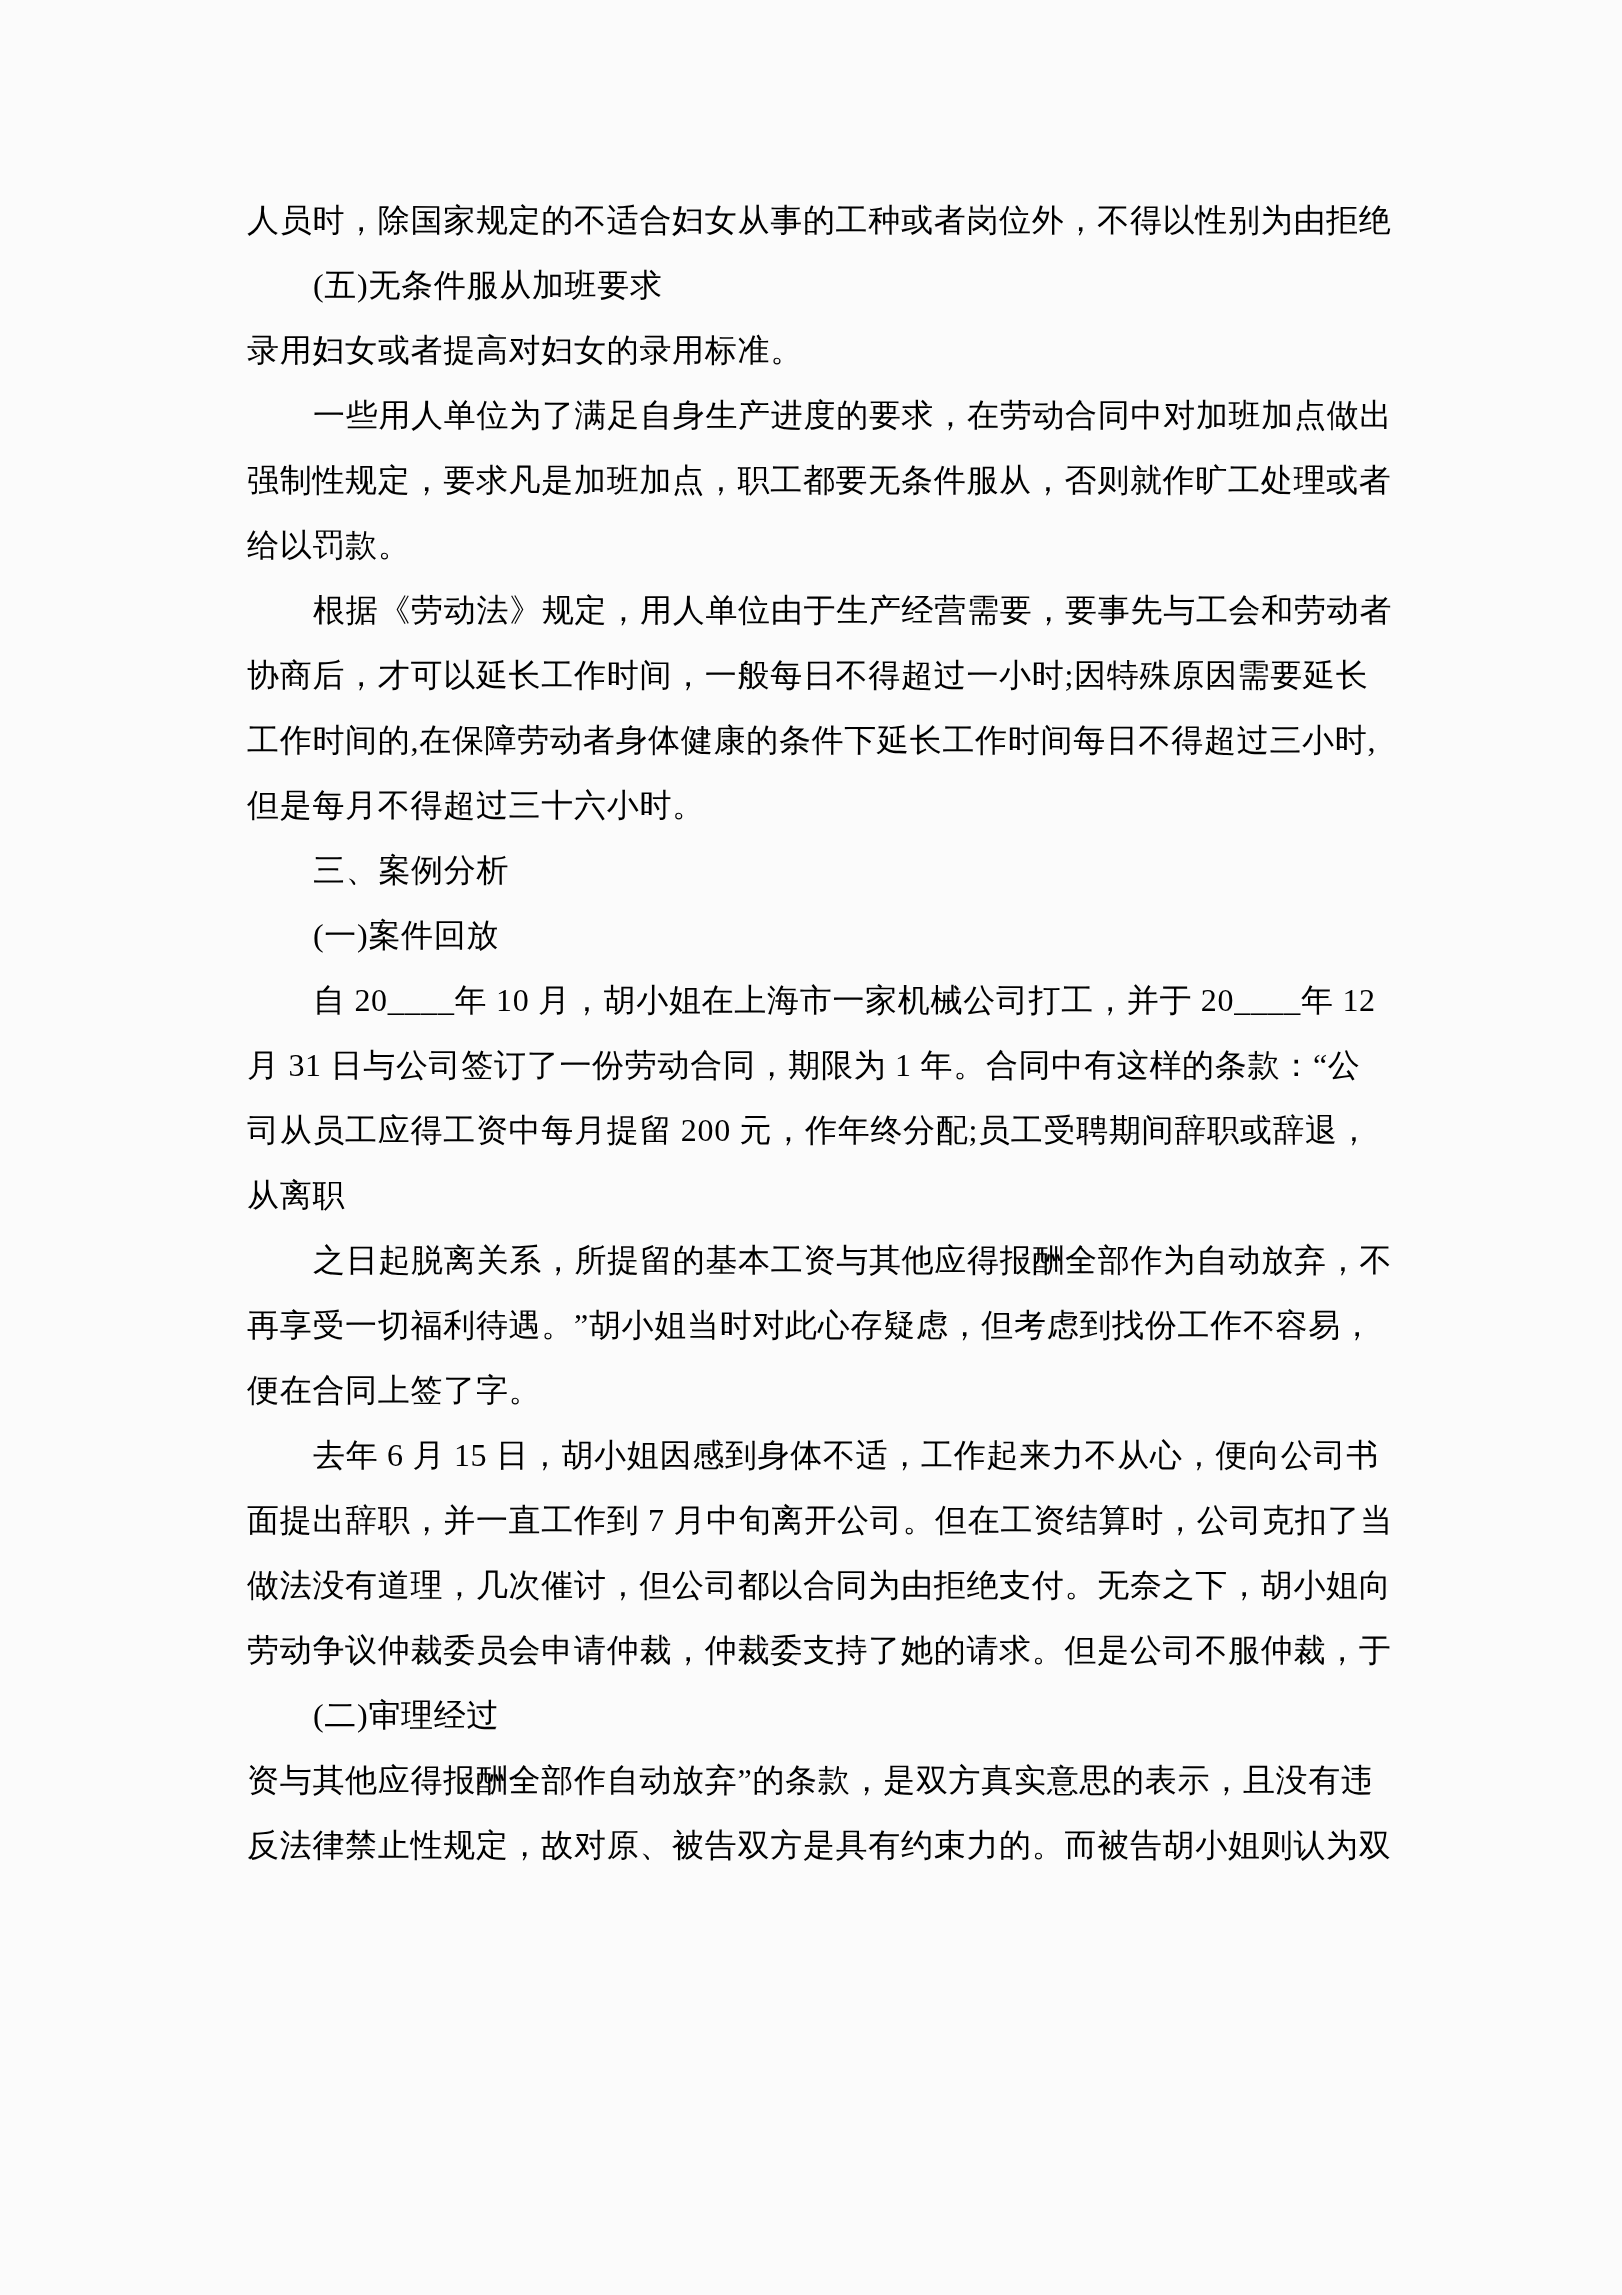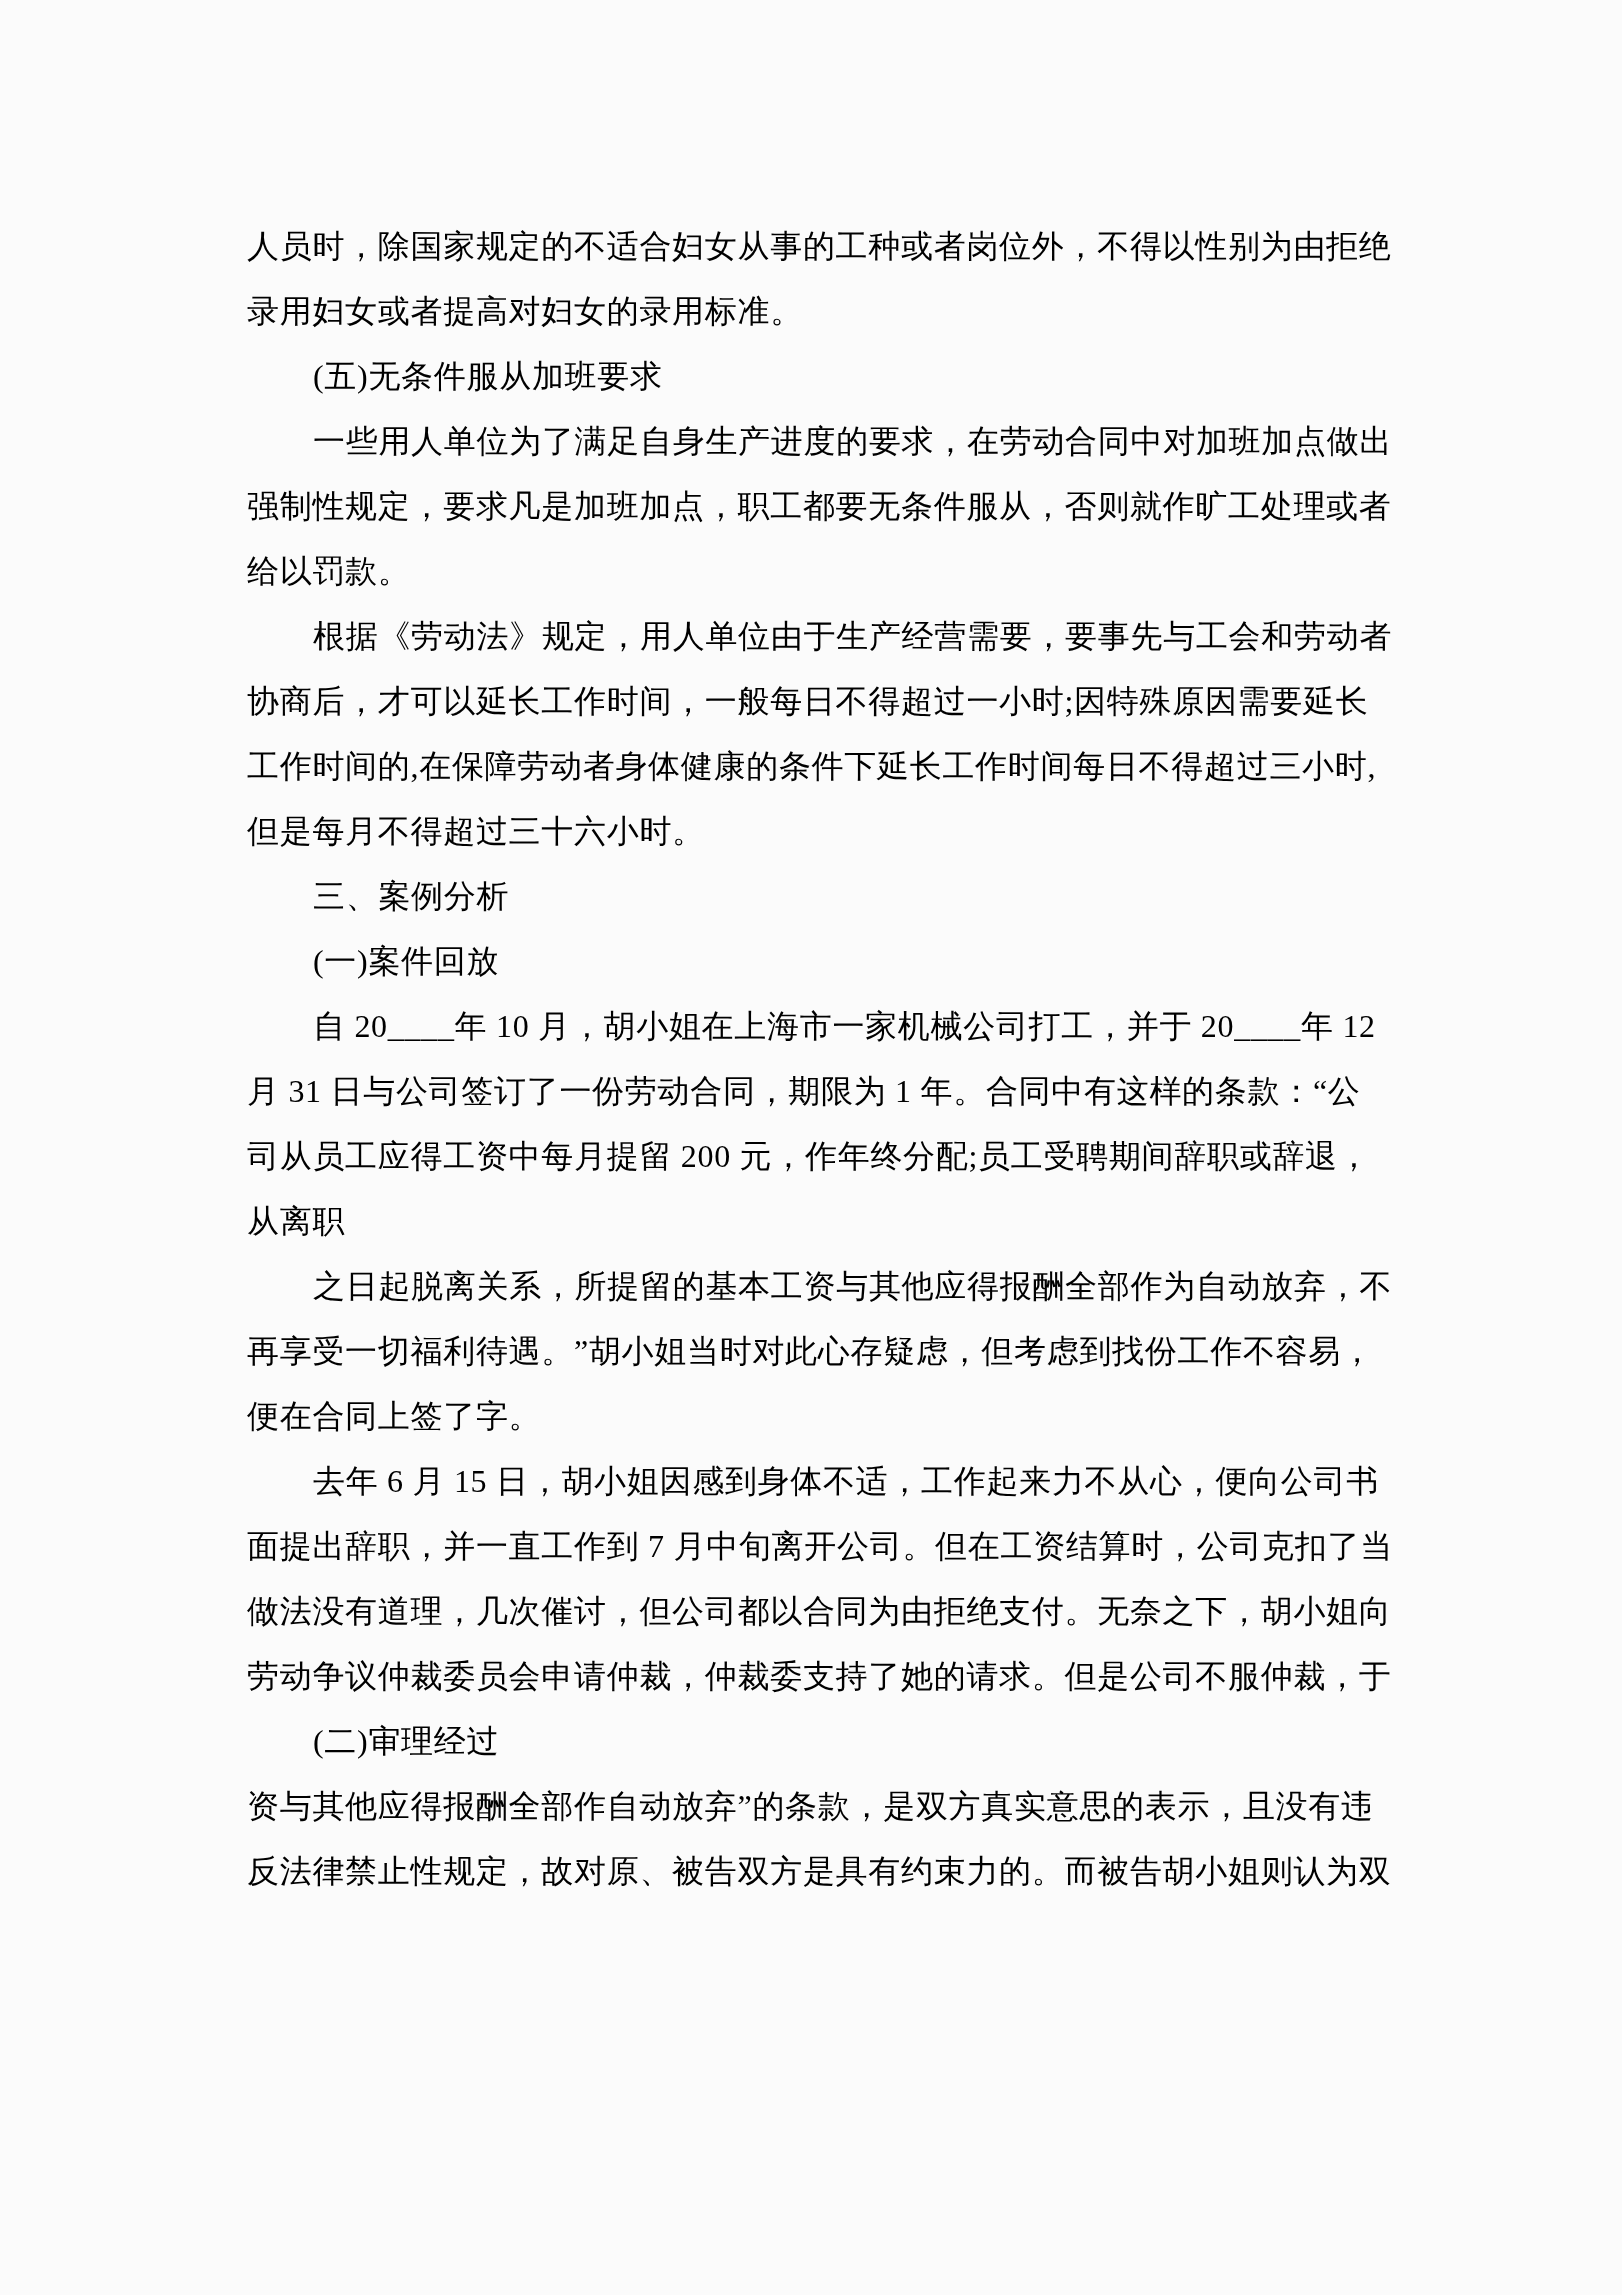--- a/index.html
+++ b/index.html
@@ -16,43 +16,43 @@
     position: relative;
     width: 1623px;
     height: 2295px;
     background: #fbfbfb;
     overflow: hidden;
     color: #000000;
   }
   .doc-body {
     position: absolute;
     left: 247px;
-    top: 214px;
+    top: 188px;
     width: 1165px;
   }
   .line {
     height: 65px;
     line-height: 65px;
     font-size: 32px;
     letter-spacing: 0.7px;
     white-space: nowrap;
     color: #000000;
   }
   .line.indent {
     padding-left: 66px;
   }
 </style>
 </head>
 <body>
 
 <div class="page" style="background: rgb(251, 251, 251); color: rgb(0, 0, 0);">
   <div class="doc-body" id="doc-lines">
       <div class="line">人员时，除国家规定的不适合妇女从事的工种或者岗位外，不得以性别为由拒绝</div>
+      <div class="line indent">(五)无条件服从加班要求</div>
       <div class="line">录用妇女或者提高对妇女的录用标准。</div>
-      <div class="line indent">(五)无条件服从加班要求</div>
       <div class="line indent">一些用人单位为了满足自身生产进度的要求，在劳动合同中对加班加点做出</div>
       <div class="line">强制性规定，要求凡是加班加点，职工都要无条件服从，否则就作旷工处理或者</div>
       <div class="line">给以罚款。</div>
       <div class="line indent">根据《劳动法》规定，用人单位由于生产经营需要，要事先与工会和劳动者</div>
       <div class="line">协商后，才可以延长工作时间，一般每日不得超过一小时;因特殊原因需要延长</div>
       <div class="line">工作时间的,在保障劳动者身体健康的条件下延长工作时间每日不得超过三小时,</div>
       <div class="line">但是每月不得超过三十六小时。</div>
       <div class="line indent">三、案例分析</div>
       <div class="line indent">(一)案件回放</div>
       <div class="line indent">自 20____年 10 月，胡小姐在上海市一家机械公司打工，并于 20____年 12</div>

